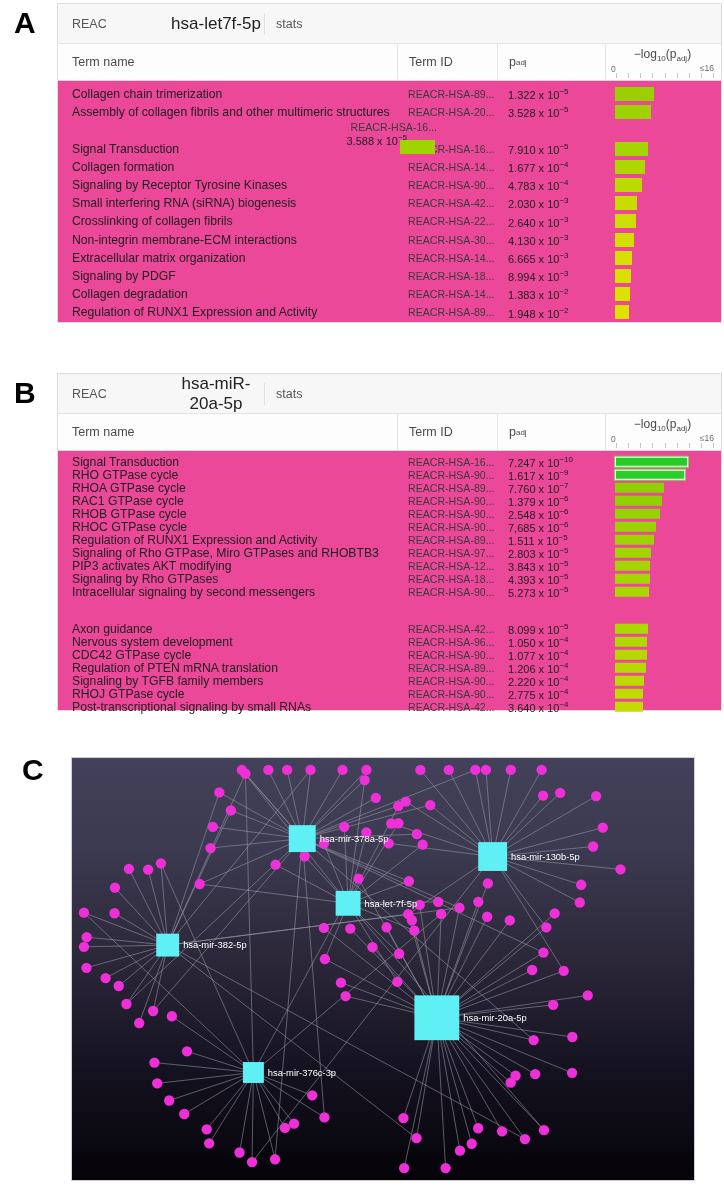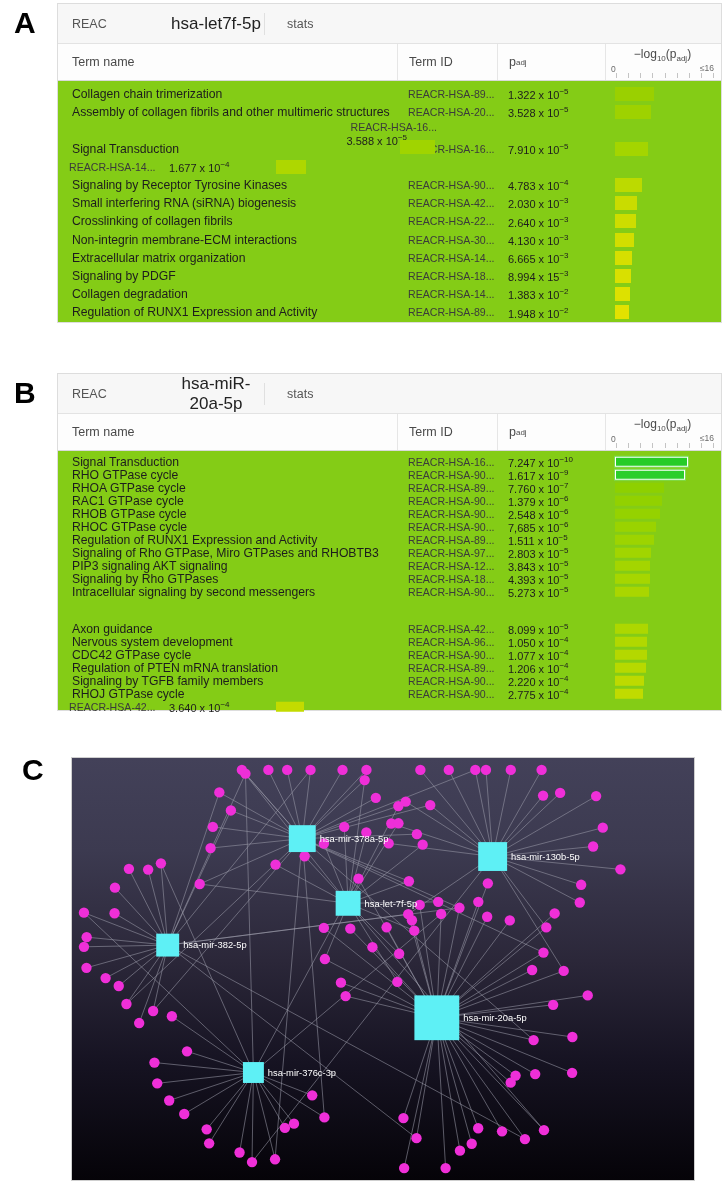--- a/index.html
+++ b/index.html
@@ -24,21 +24,21 @@
     color: #000;
     line-height: 1;
   }
   #letter-a { left: 14px; top: 8px; }
   #letter-b { left: 14px; top: 378px; }
   #letter-c { left: 22px; top: 755px; }
 
   
   .gp-table {
     position: absolute;
-    background: #84cc16;
+    background: #ec4899;
     border: 1px solid #dddddd;
     box-sizing: border-box;
   }
   #table-a { left: 57px; top: 3px; width: 665px; height: 320px; }
   #table-b { left: 57px; top: 373px; width: 665px; height: 338px; }
 
   .gp-titlebar {
     display: flex;
     align-items: center;
     height: 40px;
@@ -60,21 +60,21 @@
     font-size: 17px;
     color: #222;
     margin-left: -230px;
   }
   .gp-titlebar .statswrap {
     flex: 1;
     display: flex;
     align-items: center;
     border-left: 1px solid #e0e0e0;
     height: 22px;
-    padding-left: 22px;
+    padding-left: 11px;
     box-sizing: border-box;
   }
   .gp-titlebar .stats {
     font-size: 12.5px;
     color: #555;
   }
 
   .gp-colhead {
     display: flex;
     align-items: stretch;
@@ -274,20 +274,21 @@
       </div>
       <div class="gp-row" style="height: 18.2px;">
         <div class="c-name">Signal Transduction</div>
         <div class="c-id">REACR-HSA-16...</div>
         <div class="c-p"><span>7.910 x 10</span><sup>−5</sup></div>
         <div class="c-bar">
           <div class="bar" style="width: 32.8px; height: 14px; background: rgb(164, 213, 0);"></div>
         </div>
       </div>
       <div class="gp-row" style="height: 18.2px;">
+        <div class="c-name">Collagen formation</div>
         <div class="c-id">REACR-HSA-14...</div>
         <div class="c-p"><span>1.677 x 10</span><sup>−4</sup></div>
         <div class="c-bar">
           <div class="bar" style="width: 30.24px; height: 14px; background: rgb(174, 215, 0);"></div>
         </div>
       </div>
       <div class="gp-row" style="height: 18.2px;">
         <div class="c-name">Signaling by Receptor Tyrosine Kinases</div>
         <div class="c-id">REACR-HSA-90...</div>
         <div class="c-p"><span>4.783 x 10</span><sup>−4</sup></div>
@@ -323,21 +324,21 @@
         <div class="c-name">Extracellular matrix organization</div>
         <div class="c-id">REACR-HSA-14...</div>
         <div class="c-p"><span>6.665 x 10</span><sup>−3</sup></div>
         <div class="c-bar">
           <div class="bar" style="width: 17.44px; height: 14px; background: rgb(214, 223, 0);"></div>
         </div>
       </div>
       <div class="gp-row" style="height: 18.2px;">
         <div class="c-name">Signaling by PDGF</div>
         <div class="c-id">REACR-HSA-18...</div>
-        <div class="c-p"><span>8.994 x 15</span><sup>−3</sup></div>
+        <div class="c-p"><span>8.994 x 10</span><sup>−3</sup></div>
         <div class="c-bar">
           <div class="bar" style="width: 16.4px; height: 14px; background: rgb(217, 224, 0);"></div>
         </div>
       </div>
       <div class="gp-row" style="height: 18.2px;">
         <div class="c-name">Collagen degradation</div>
         <div class="c-id">REACR-HSA-14...</div>
         <div class="c-p"><span>1.383 x 10</span><sup>−2</sup></div>
         <div class="c-bar">
           <div class="bar" style="width: 14.88px; height: 14px; background: rgb(221, 225, 0);"></div>
@@ -449,21 +450,21 @@
       </div>
       <div class="gp-row" style="height: 13px;">
         <div class="c-name">Signaling of Rho GTPase, Miro GTPases and RHOBTB3</div>
         <div class="c-id">REACR-HSA-97...</div>
         <div class="c-p"><span>2.803 x 10</span><sup>−5</sup></div>
         <div class="c-bar">
           <div class="bar" style="width: 36.4px; height: 10.5px; background: rgb(161, 213, 0);"></div>
         </div>
       </div>
       <div class="gp-row" style="height: 13px;">
-        <div class="c-name">PIP3 signaling AKT signaling</div>
+        <div class="c-name">PIP3 activates AKT modifying</div>
         <div class="c-id">REACR-HSA-12...</div>
         <div class="c-p"><span>3.843 x 10</span><sup>−5</sup></div>
         <div class="c-bar">
           <div class="bar" style="width: 35.36px; height: 10.5px; background: rgb(164, 213, 0);"></div>
         </div>
       </div>
       <div class="gp-row" style="height: 13px;">
         <div class="c-name">Signaling by Rho GTPases</div>
         <div class="c-id">REACR-HSA-18...</div>
         <div class="c-p"><span>4.393 x 10</span><sup>−5</sup></div>
@@ -521,20 +522,21 @@
       </div>
       <div class="gp-row" style="height: 13px;">
         <div class="c-name">RHOJ GTPase cycle</div>
         <div class="c-id">REACR-HSA-90...</div>
         <div class="c-p"><span>2.775 x 10</span><sup>−4</sup></div>
         <div class="c-bar">
           <div class="bar" style="width: 28.48px; height: 10.5px; background: rgb(192, 219, 0);"></div>
         </div>
       </div>
       <div class="gp-row" style="height: 13px;">
+        <div class="c-name">Post-transcriptional signaling by small RNAs</div>
         <div class="c-id">REACR-HSA-42...</div>
         <div class="c-p"><span>3.640 x 10</span><sup>−4</sup></div>
         <div class="c-bar">
           <div class="bar" style="width: 27.52px; height: 10.5px; background: rgb(195, 219, 0);"></div>
         </div>
       </div>
     </div>
 </div>
 
 <div id="network-panel">

